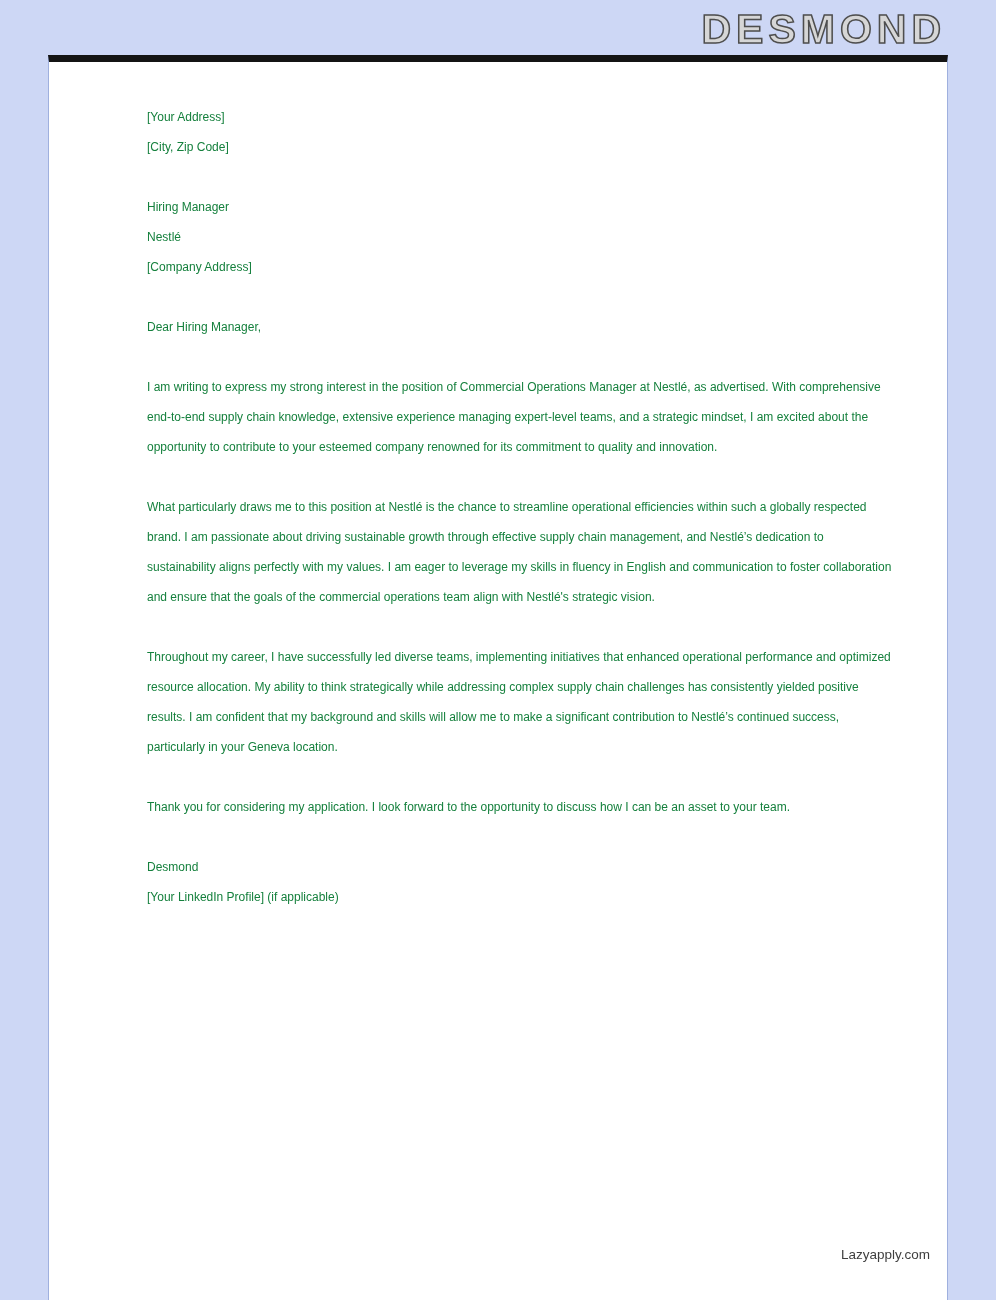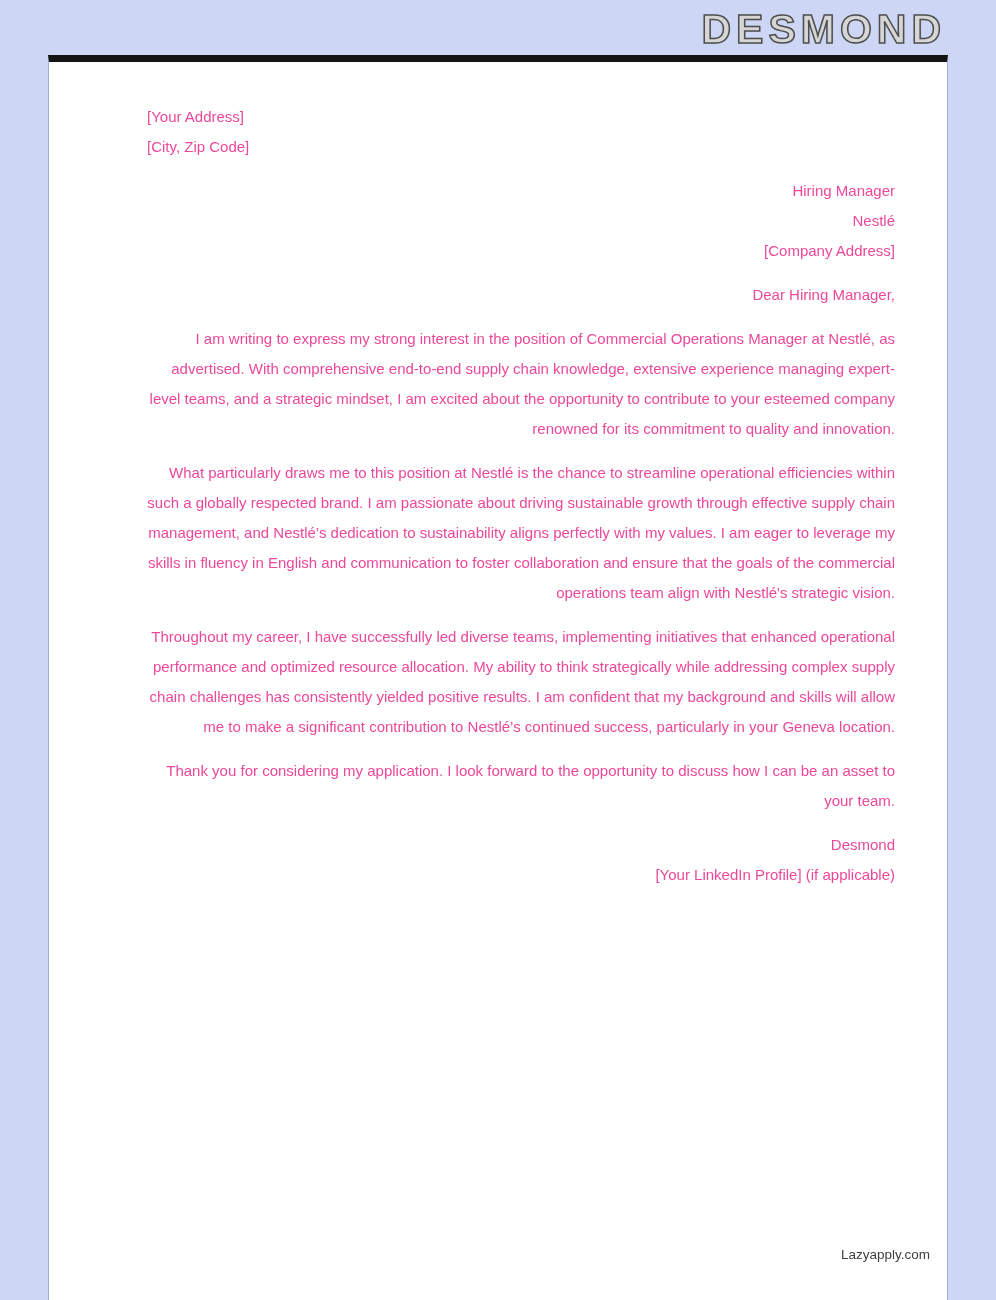--- a/index.html
+++ b/index.html
@@ -32,26 +32,26 @@
     left: 48px;
     right: 48px;
     top: 55px;
     height: 1400px;
     background: #ffffff;
     border: 1px solid #9fb0de;
     border-top: 7px solid #141414;
     padding: 40px 52px 0 52px;
   }
   .letter {
-    color: #ec4899;
-    font-size: 15px;
+    color: #15803d;
+    font-size: 12px;
     line-height: 30px;
     max-width: 805px;
   }
-  .block + .block { margin-top: 14px; text-align: right; }
+  .block + .block { margin-top: 30px; }
   .block p, .block div { margin: 0; padding: 0; }
   .watermark {
     position: absolute;
     right: 66px;
     top: 1247px;
     font-size: 13.5px;
     color: #3f3f3f;
   }
 </style>
 </head>

